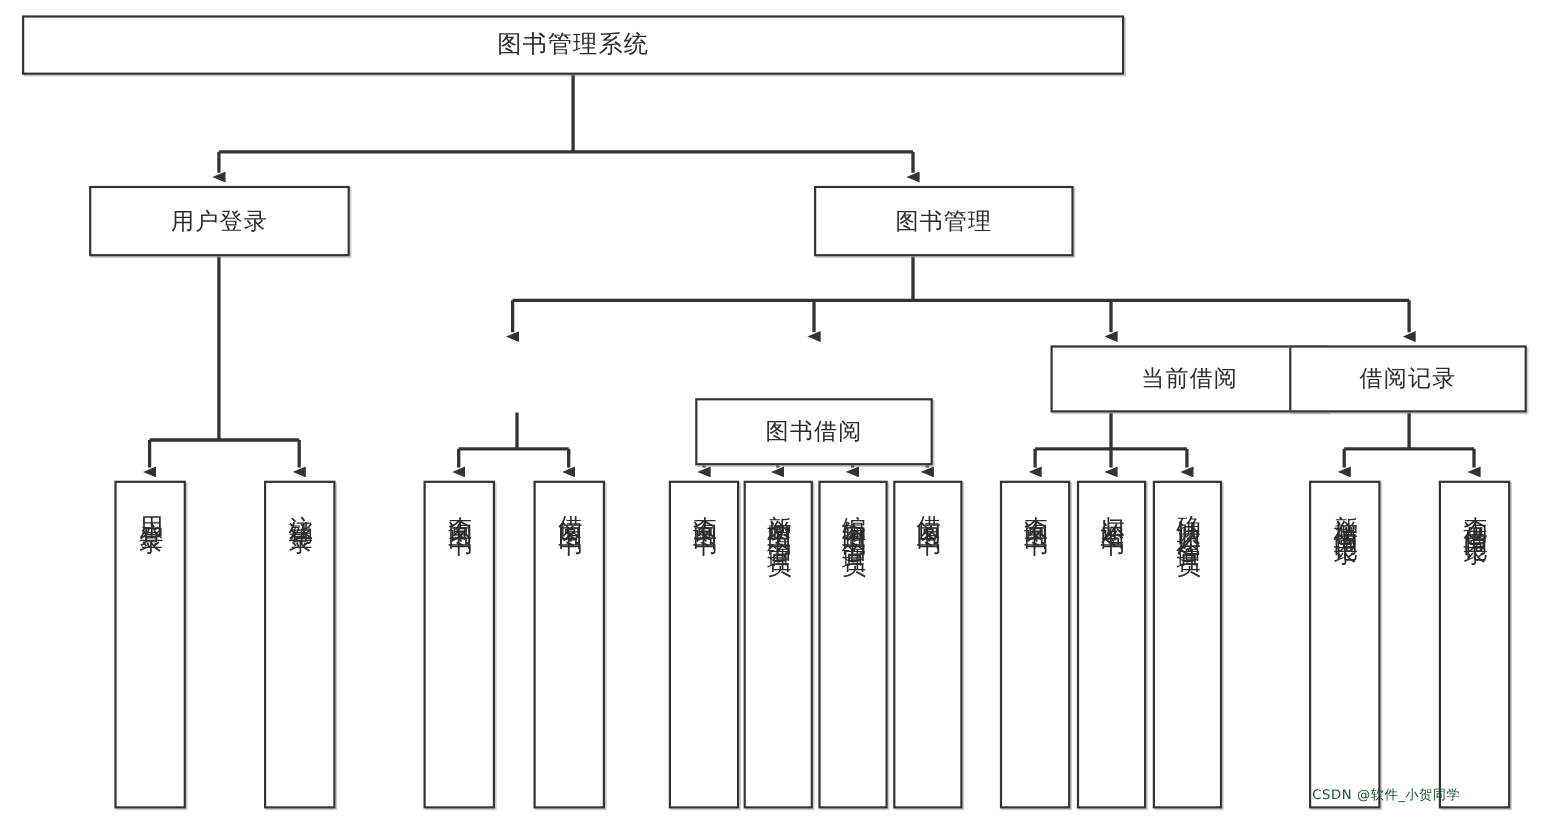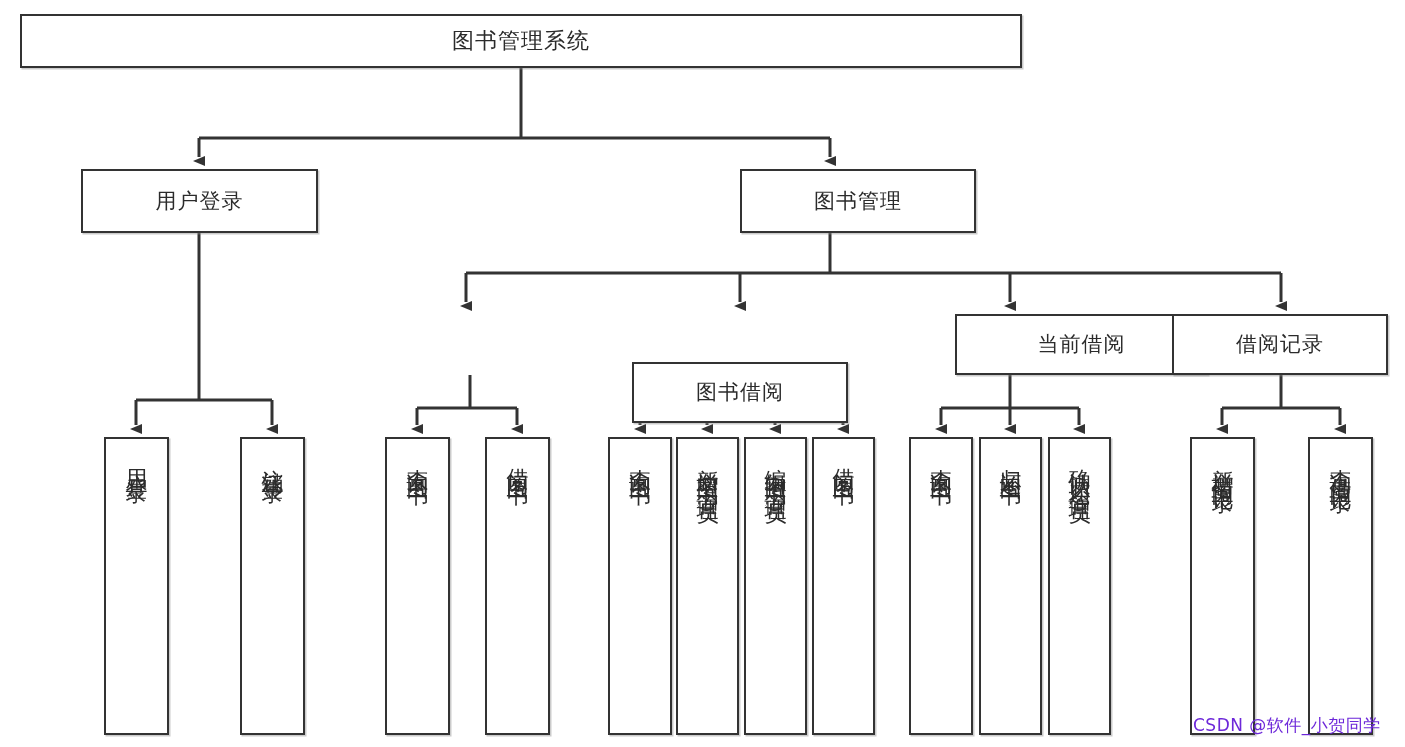--- a/index.html
+++ b/index.html
@@ -52,22 +52,22 @@
   .node.leaf .node-label {
     writing-mode: vertical-rl;
     text-orientation: upright;
     font-size: 22px;
     letter-spacing: 5px;
     white-space: normal;
     line-height: 1;
   }
   .watermark {
     position: absolute;
-    font-size: 17px;
-    color: #6d28d9;
+    font-size: 12px;
+    color: #14532d;
     letter-spacing: 0.5px;
     white-space: nowrap;
   }
 </style>
 </head>
 <body>
 
 <div id="canvas">
 
   <svg class="connectors" viewBox="0 0 1405 747" xmlns="http://www.w3.org/2000/svg">

